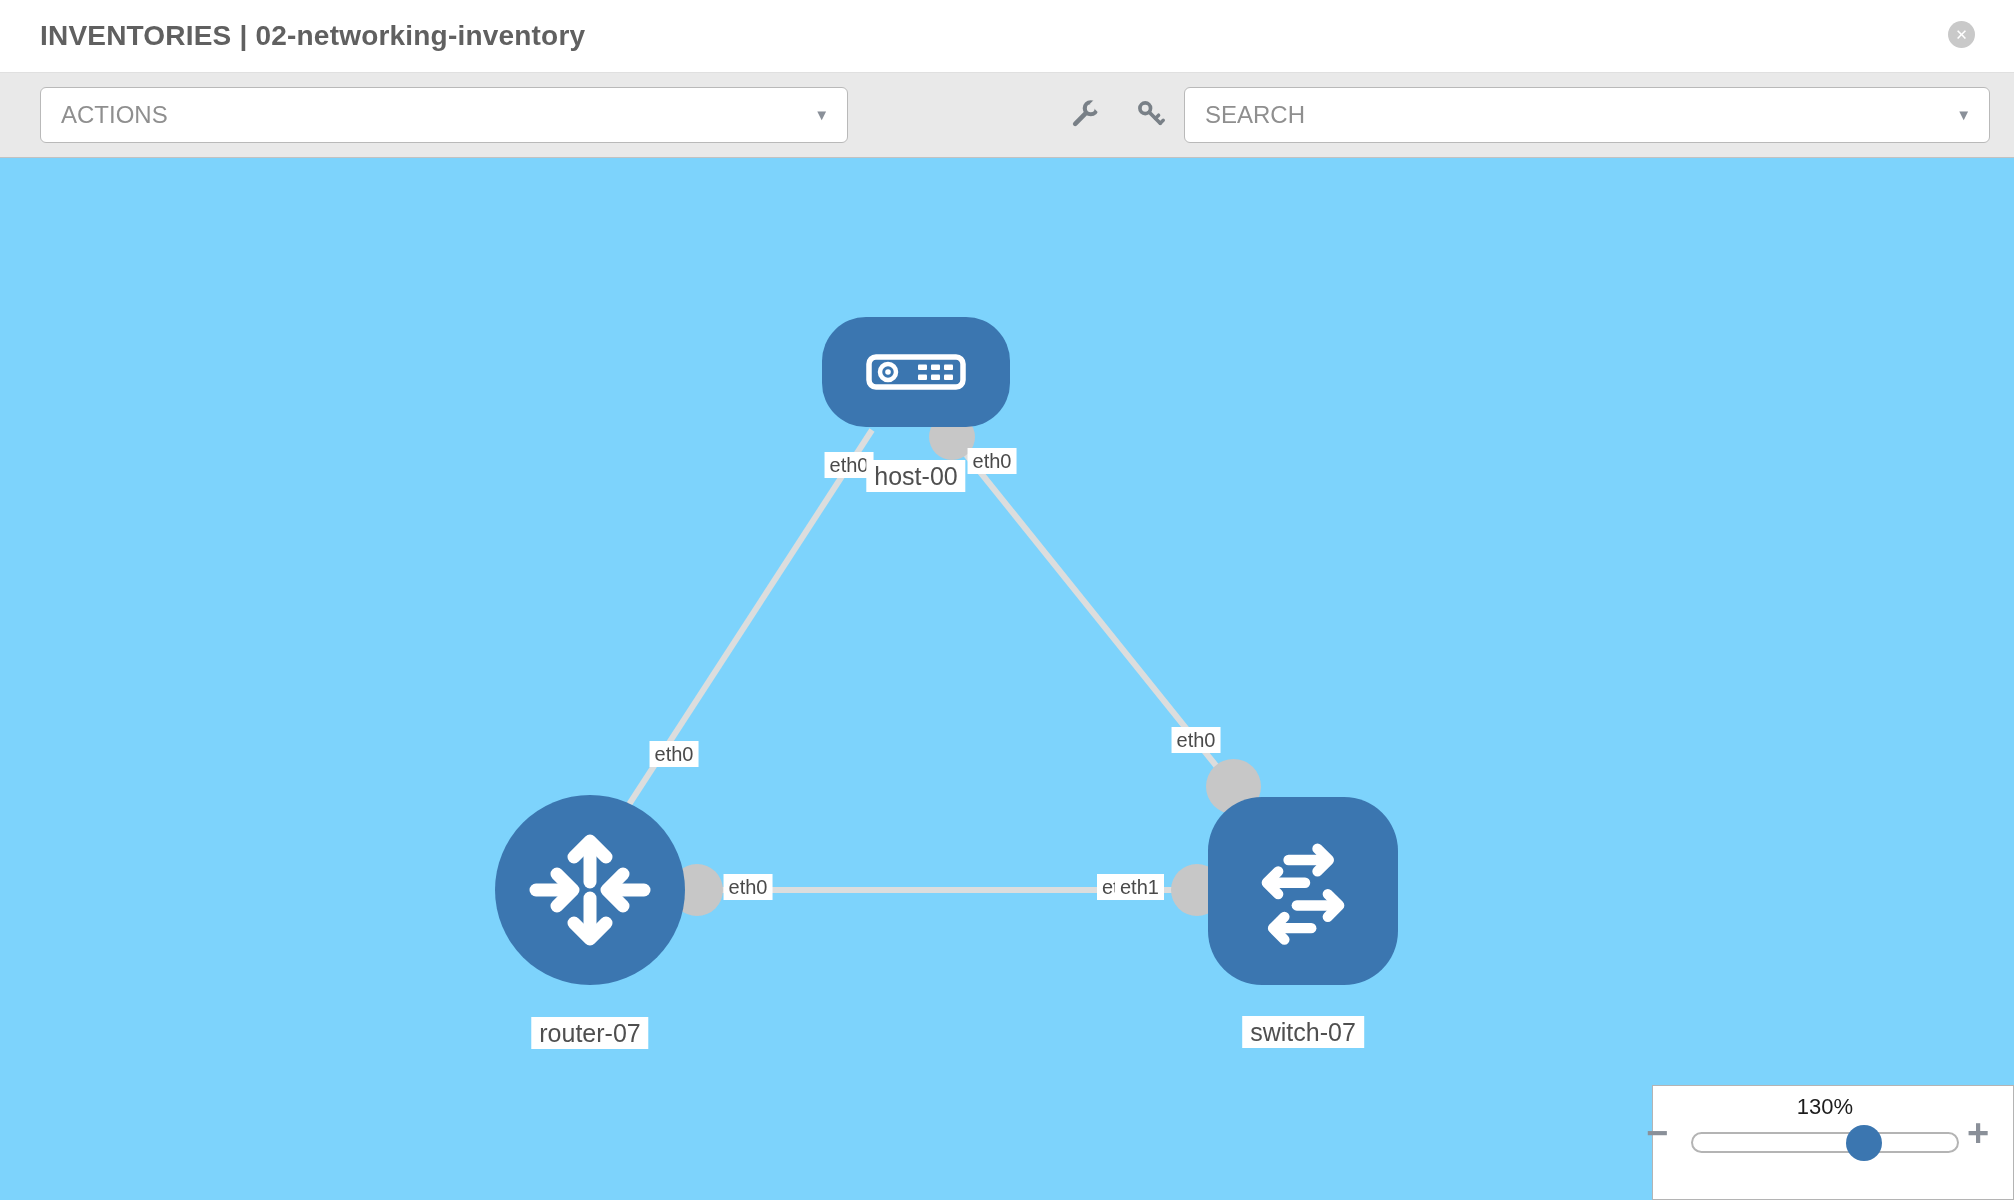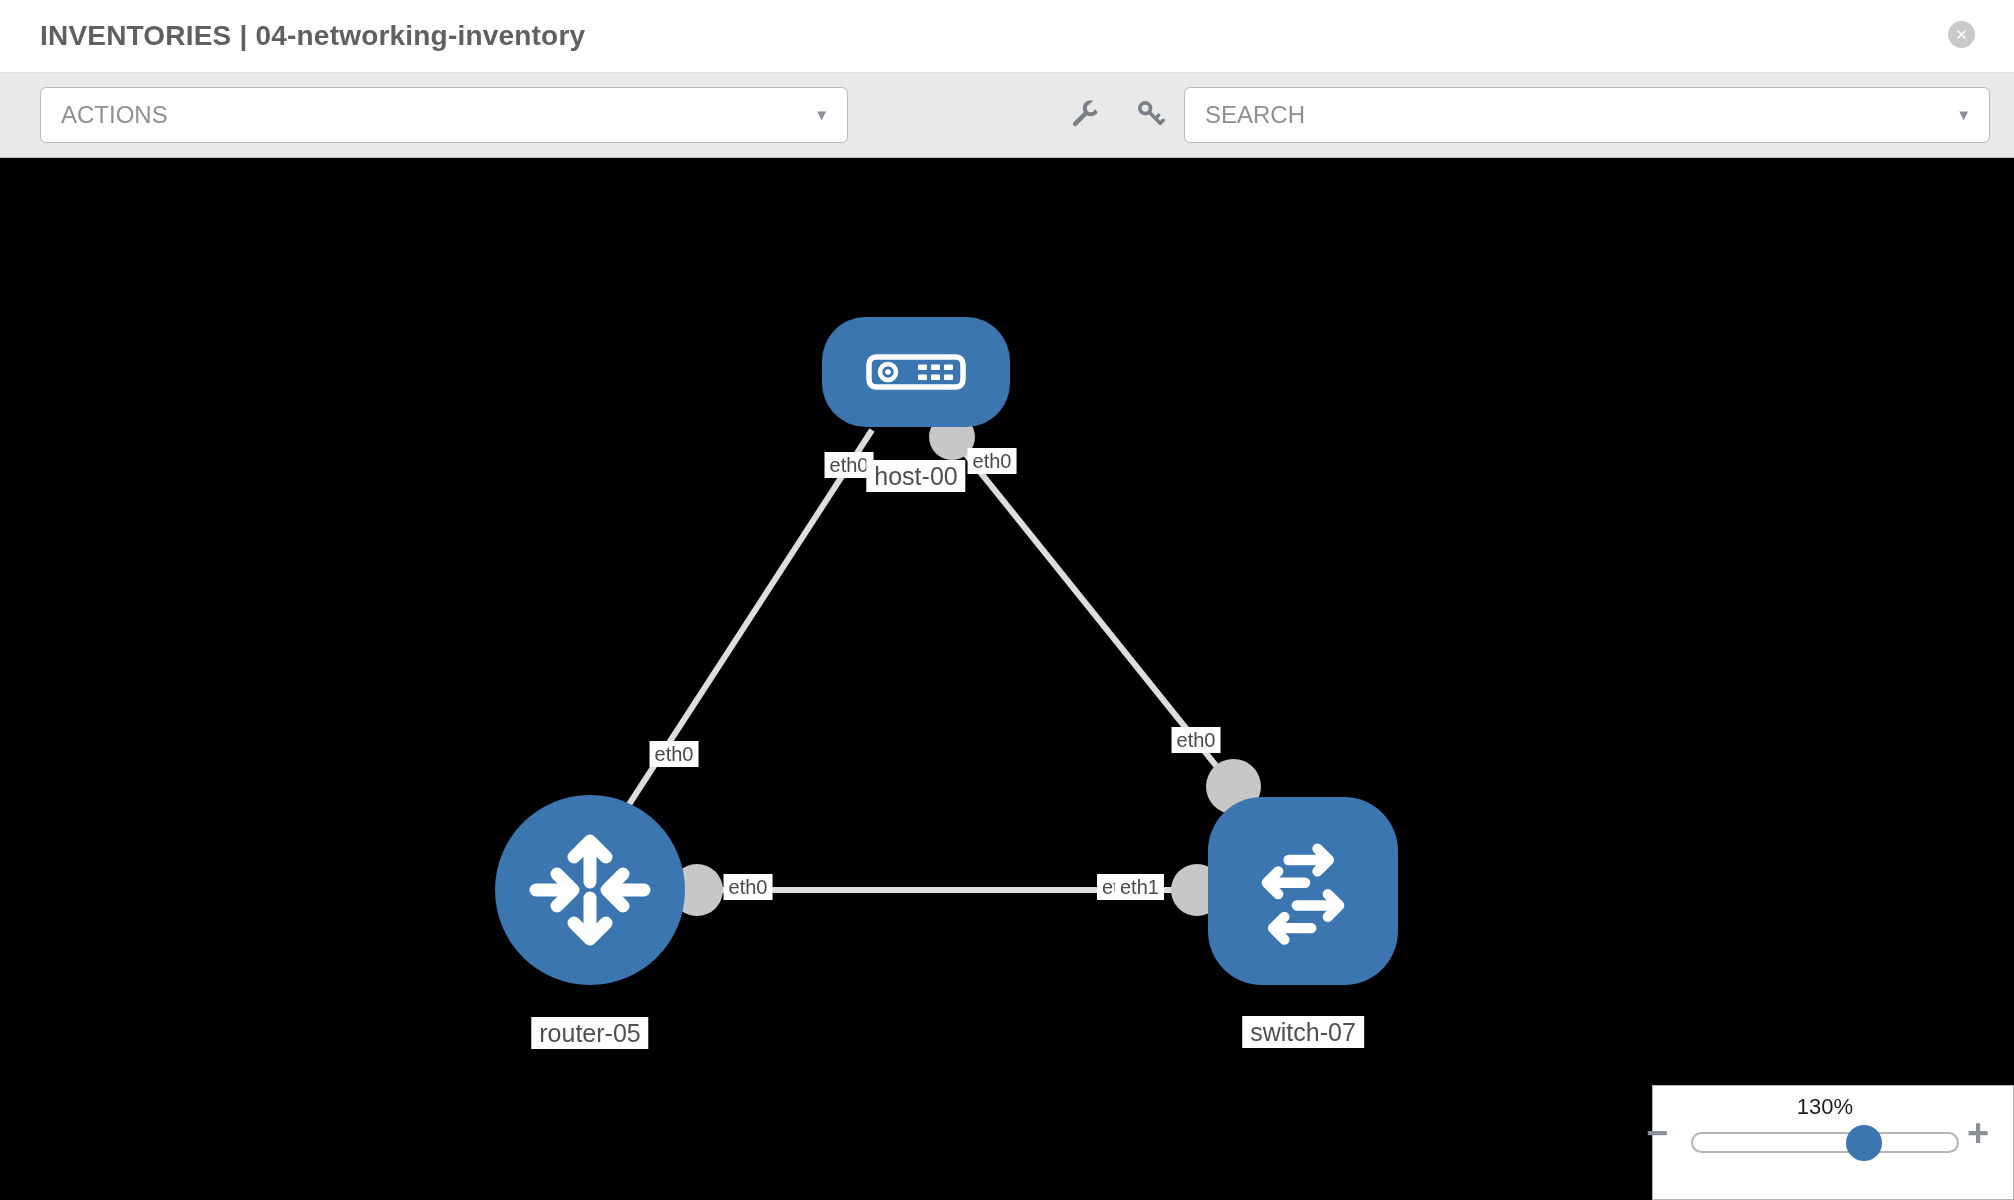--- a/index.html
+++ b/index.html
@@ -22,21 +22,21 @@
        border-radius:6px;box-sizing:border-box;cursor:pointer;}
   .dd-label{position:absolute;left:20px;top:0;line-height:54px;font-size:24px;color:#8f8f8f;}
   .caret{position:absolute;right:18px;top:0;line-height:54px;font-size:15px;color:#8a9099;}
   .dd-actions{left:40px;width:808px;}
   .dd-search{left:1184px;width:806px;padding-left:37px;}
   .tool-icon{position:absolute;top:26px;cursor:pointer;}
   .ti-wrench{left:1070px;}
   .ti-key{left:1136px;}
 
   
-  .canvas{position:absolute;left:0;top:158px;width:2014px;height:1042px;background:#000000;}
+  .canvas{position:absolute;left:0;top:158px;width:2014px;height:1042px;background:#7dd3fc;}
   .edges{position:absolute;left:0;top:0;z-index:1;}
   .connector{position:absolute;border-radius:50%;background:#c7c7c7;z-index:2;}
   .node{position:absolute;background:#3b76b0;z-index:3;display:flex;
         align-items:center;justify-content:center;cursor:pointer;}
   .node-host{left:822px;top:159px;width:188px;height:110px;border-radius:44px;}
   .node-router{left:495px;top:637px;width:190px;height:190px;border-radius:50%;}
   .node-switch{left:1208px;top:639px;width:190px;height:188px;border-radius:54px;}
   .chip{position:absolute;background:#fff;color:#4a4a4a;font-size:20px;line-height:24px;
         padding:1px 5px;white-space:nowrap;z-index:4;}
   .chip.center{transform:translateX(-50%);}
@@ -56,21 +56,21 @@
         border:2px solid #b4b4b4;border-radius:12px;box-sizing:border-box;cursor:pointer;}
   .zoom-thumb{position:absolute;left:193px;top:39px;width:36px;height:36px;border-radius:50%;
         background:#3b76b0;cursor:grab;}
 </style>
 </head>
 <body>
 
 <div id="app">
 
   <div class="hdr">
-    <div class="hdr-title">INVENTORIES | 04-networking-inventory</div>
+    <div class="hdr-title">INVENTORIES | 02-networking-inventory</div>
     <div class="close-btn">✕</div>
   </div>
 
   <div class="toolbar">
     <div class="dropdown dd-actions">
       <span class="dd-label">ACTIONS</span>
       <span class="caret">▼</span>
     </div>
 
     <span class="tool-icon ti-wrench">
@@ -150,21 +150,21 @@
 
     <span class="chip center" style="left:849px;top:294px;">eth0</span>
     <span class="chip center" style="left:992px;top:290px;">eth0</span>
     <span class="chip center" style="left:674px;top:583px;">eth0</span>
     <span class="chip center" style="left:1196px;top:569px;">eth0</span>
     <span class="chip center" style="left:748px;top:716px;">eth0</span>
     <span class="chip" style="left:1097px;top:716px;">eth0</span>
     <span class="chip" style="left:1115px;top:716px;">eth1</span>
 
     <span class="node-label" style="left:916px;top:282px;">host-00</span>
-    <span class="node-label" style="left:590px;top:839px;">router-05</span>
+    <span class="node-label" style="left:590px;top:839px;">router-07</span>
     <span class="node-label" style="left:1303px;top:838px;">switch-07</span>
   </div>
 
   <div class="zoom-panel">
     <div class="zoom-value">130%</div>
     <div class="zoom-minus">−</div>
     <div class="zoom-track"></div>
     <div class="zoom-thumb"></div>
     <div class="zoom-plus">+</div>
   </div>

